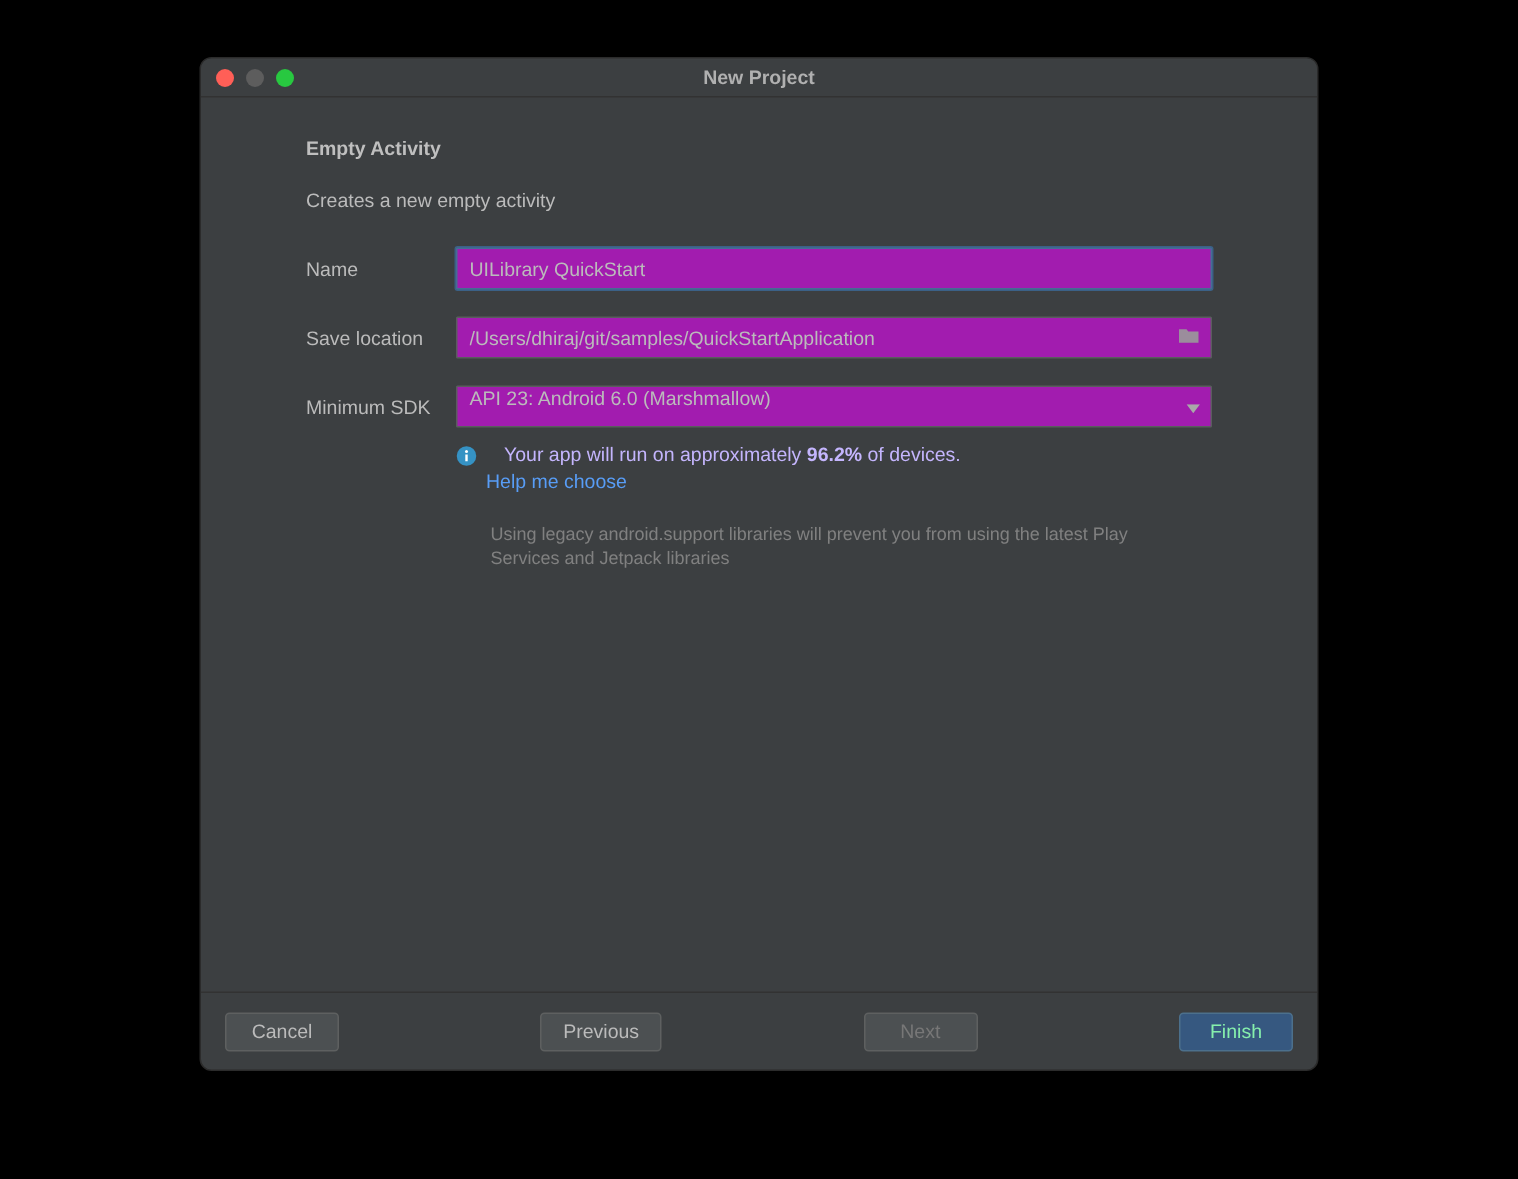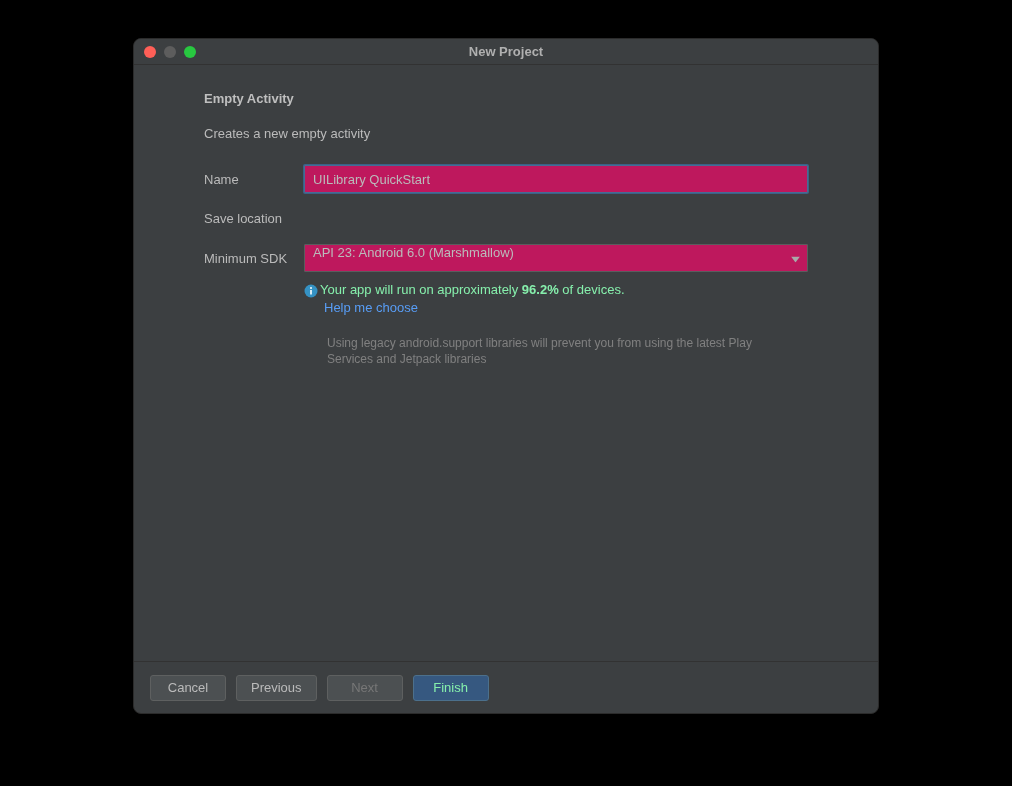--- a/index.html
+++ b/index.html
@@ -82,21 +82,21 @@
       color: #bbbbbb;
       font-size: 13px;
     }
     .field-wrap {
       flex: 1;
       position: relative;
     }
     .text-input, .select-input {
       width: 100%;
       height: 28px;
-      background: #be185d;
+      background: #a21caf;
       border: 1px solid #5a5d5e;
       color: #bbbbbb;
       font-size: 13px;
       padding: 0 8px;
       outline: none;
       font-family: inherit;
       border-radius: 1px;
     }
     .text-input.focused {
       border: 1px solid #466d94;
@@ -123,22 +123,22 @@
       color: #9a9a9a;
       cursor: pointer;
     }
     .info-block {
       margin-left: 100px;
       margin-top: 8px;
     }
     .info-line {
       display: flex;
       align-items: flex-start;
-      gap: 2px;
-      color: #86efac;
+      gap: 18px;
+      color: #c4b5fd;
       font-size: 13px;
     }
     .info-icon {
       width: 14px; height: 14px;
       flex-shrink: 0;
       margin-top: 2px;
     }
     .link {
       color: #589df6;
       font-size: 13px;
@@ -178,21 +178,21 @@
       font-size: 12px;
       margin-left: 23px;
       margin-top: 20px;
       line-height: 1.35;
       max-width: 440px;
     }
     .footer {
       height: 52px;
       border-top: 1px solid #323232;
       display: flex;
-      justify-content: flex-start;
+      justify-content: space-between;
       align-items: center;
       gap: 10px;
       padding: 0 16px;
       flex-shrink: 0;
     }
     .btn {
       height: 26px;
       min-width: 76px;
       padding: 0 14px;
       background: #4c5052;
@@ -235,20 +235,28 @@
     <div class="form-row">
       <div class="form-label">Name</div>
       <div class="field-wrap">
         <input class="text-input focused" type="text" value="UILibrary QuickStart" style="">
       </div>
     </div>
 
 
     <div class="form-row">
       <div class="form-label">Save location</div>
+      <div class="field-wrap">
+        <input class="text-input" type="text" style="padding-right: 30px;" value="/Users/dhiraj/git/samples/QuickStartApplication">
+        <span class="folder-icon">
+          <svg width="15" height="12" viewBox="0 0 15 12">
+              <path fill="currentColor" d="M1 2h5l1.2 1.5H14V11H1z" opacity="0.9"></path>
+            </svg>
+        </span>
+      </div>
     </div>
 
 
     <div class="form-row" style="margin-bottom:10px;">
       <div class="form-label">Minimum SDK</div>
       <div class="field-wrap">
         <div class="select-input"><span>API 23: Android 6.0 (Marshmallow)</span></div>
         <span class="chevron">
           <svg width="9" height="6" viewBox="0 0 9 6">
               <path fill="currentColor" d="M0 0h9L4.5 6z"></path>

